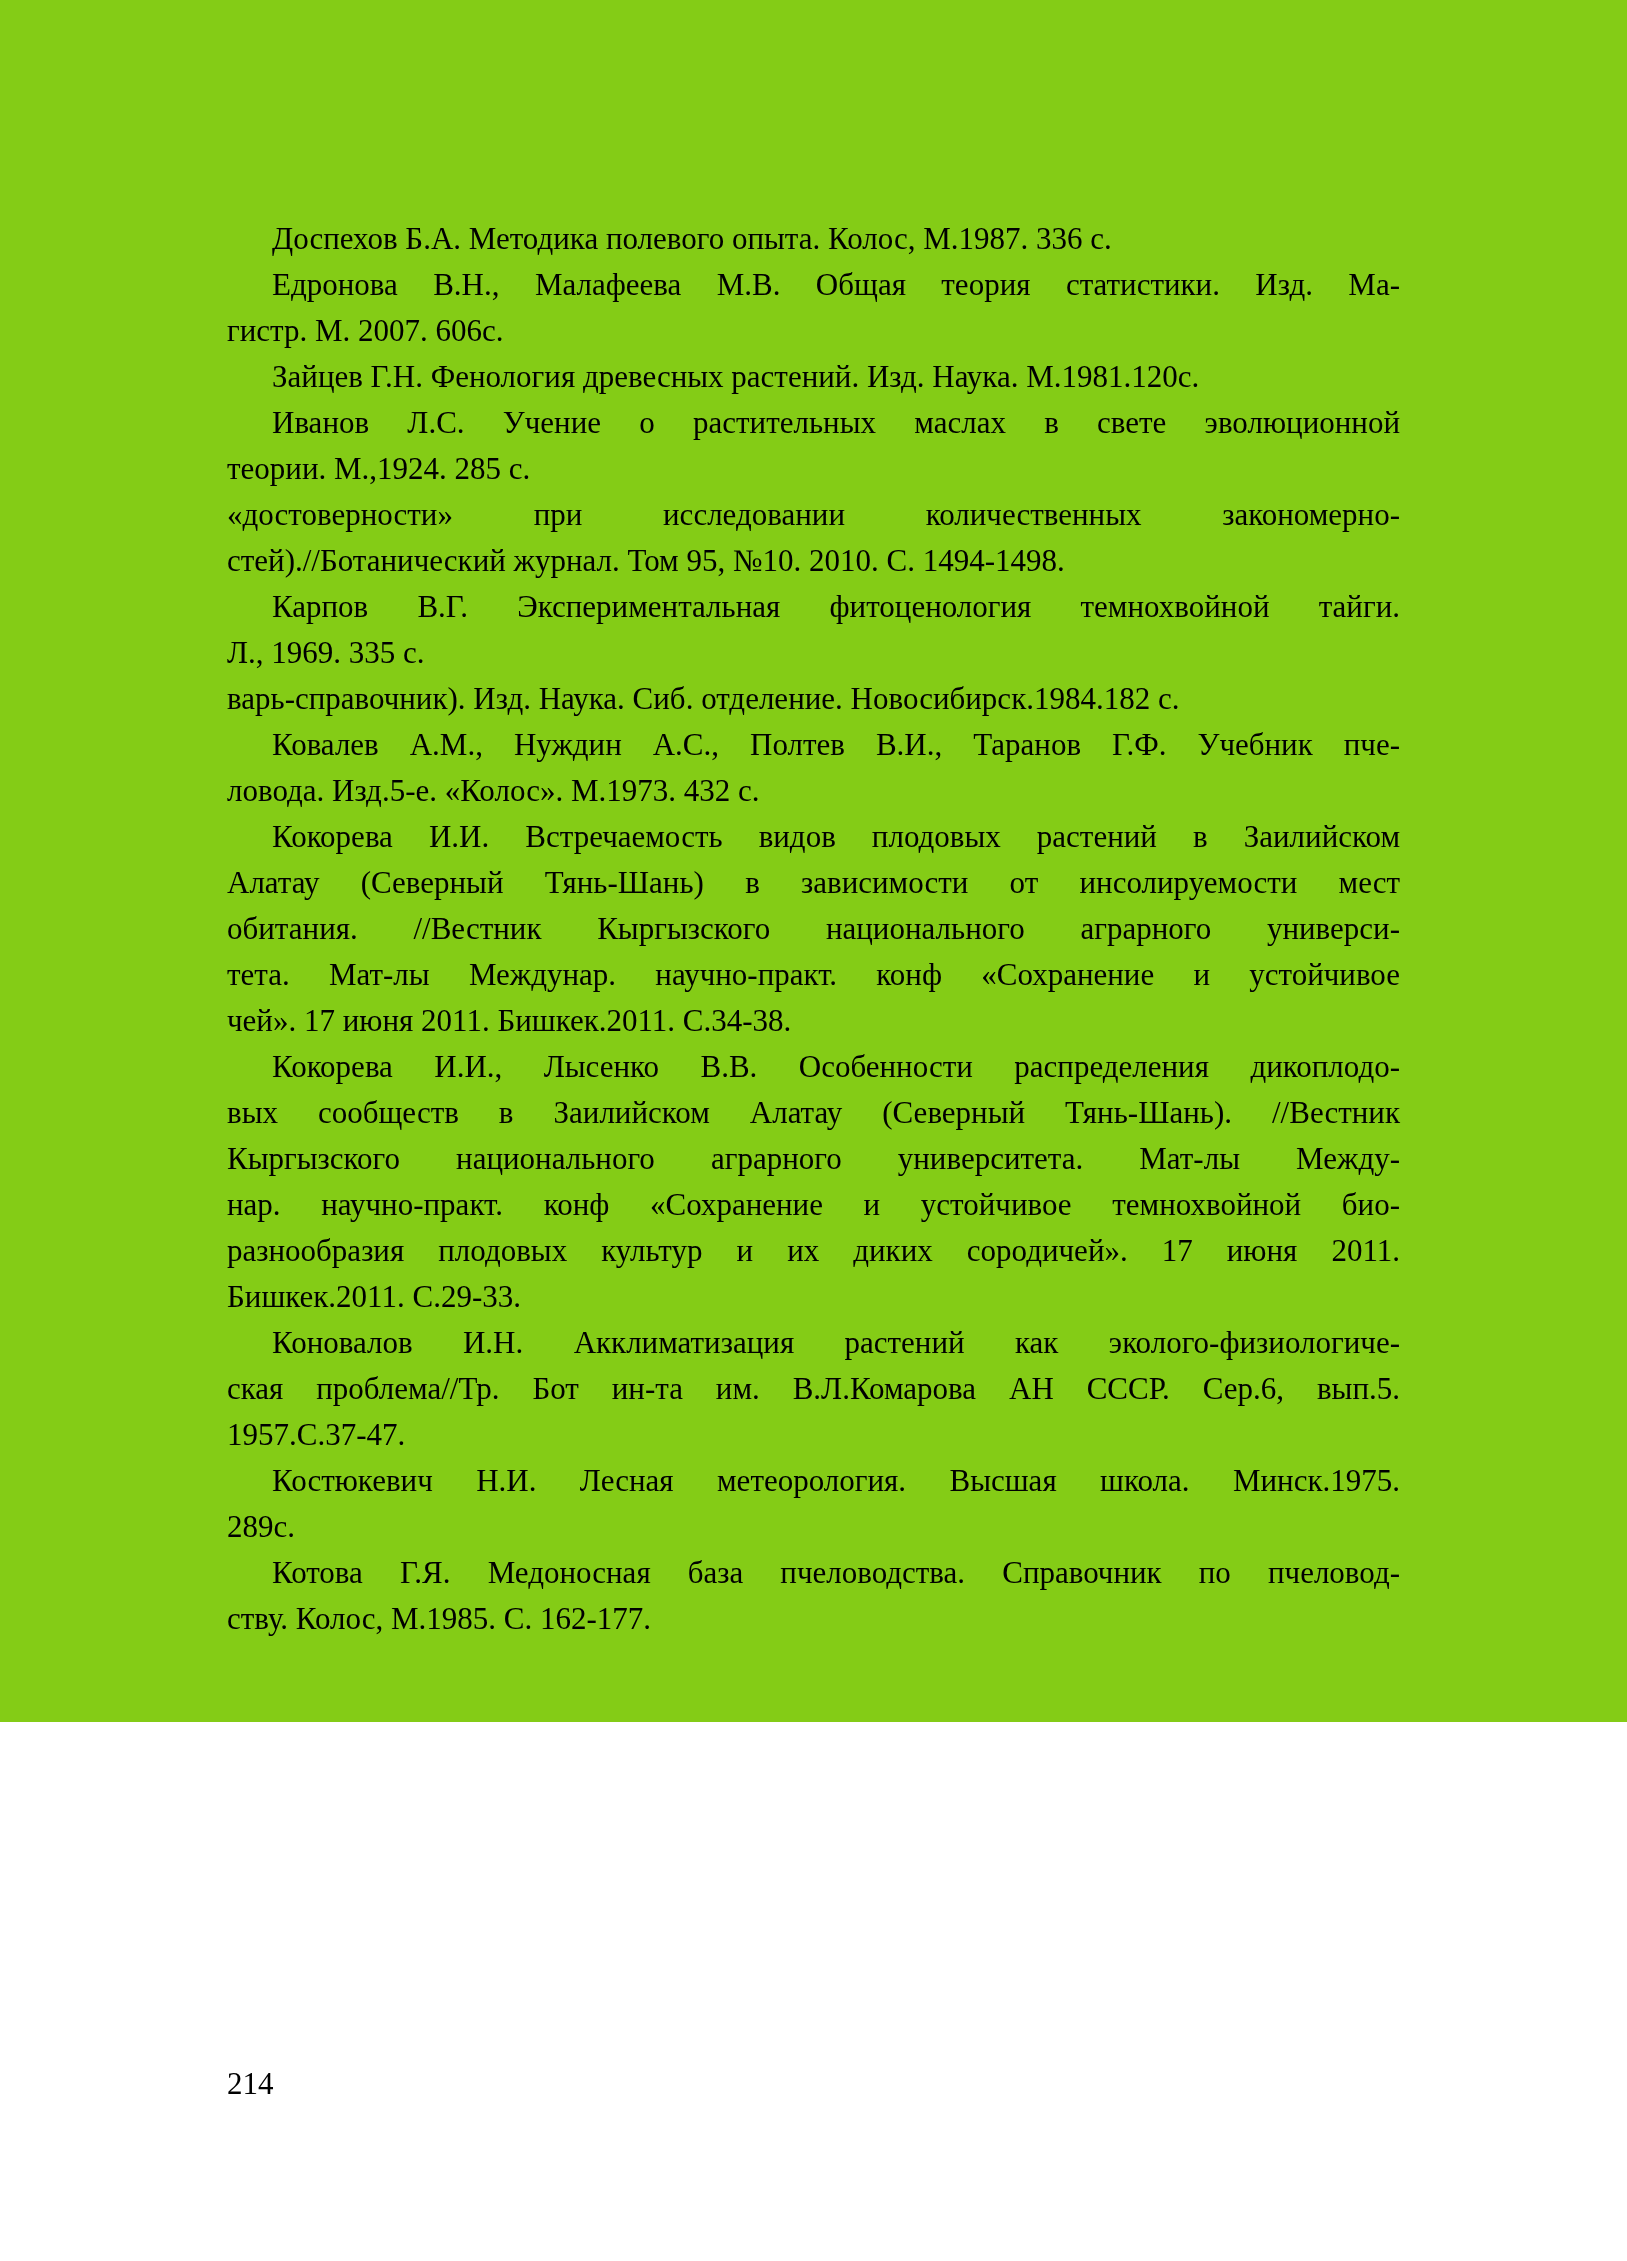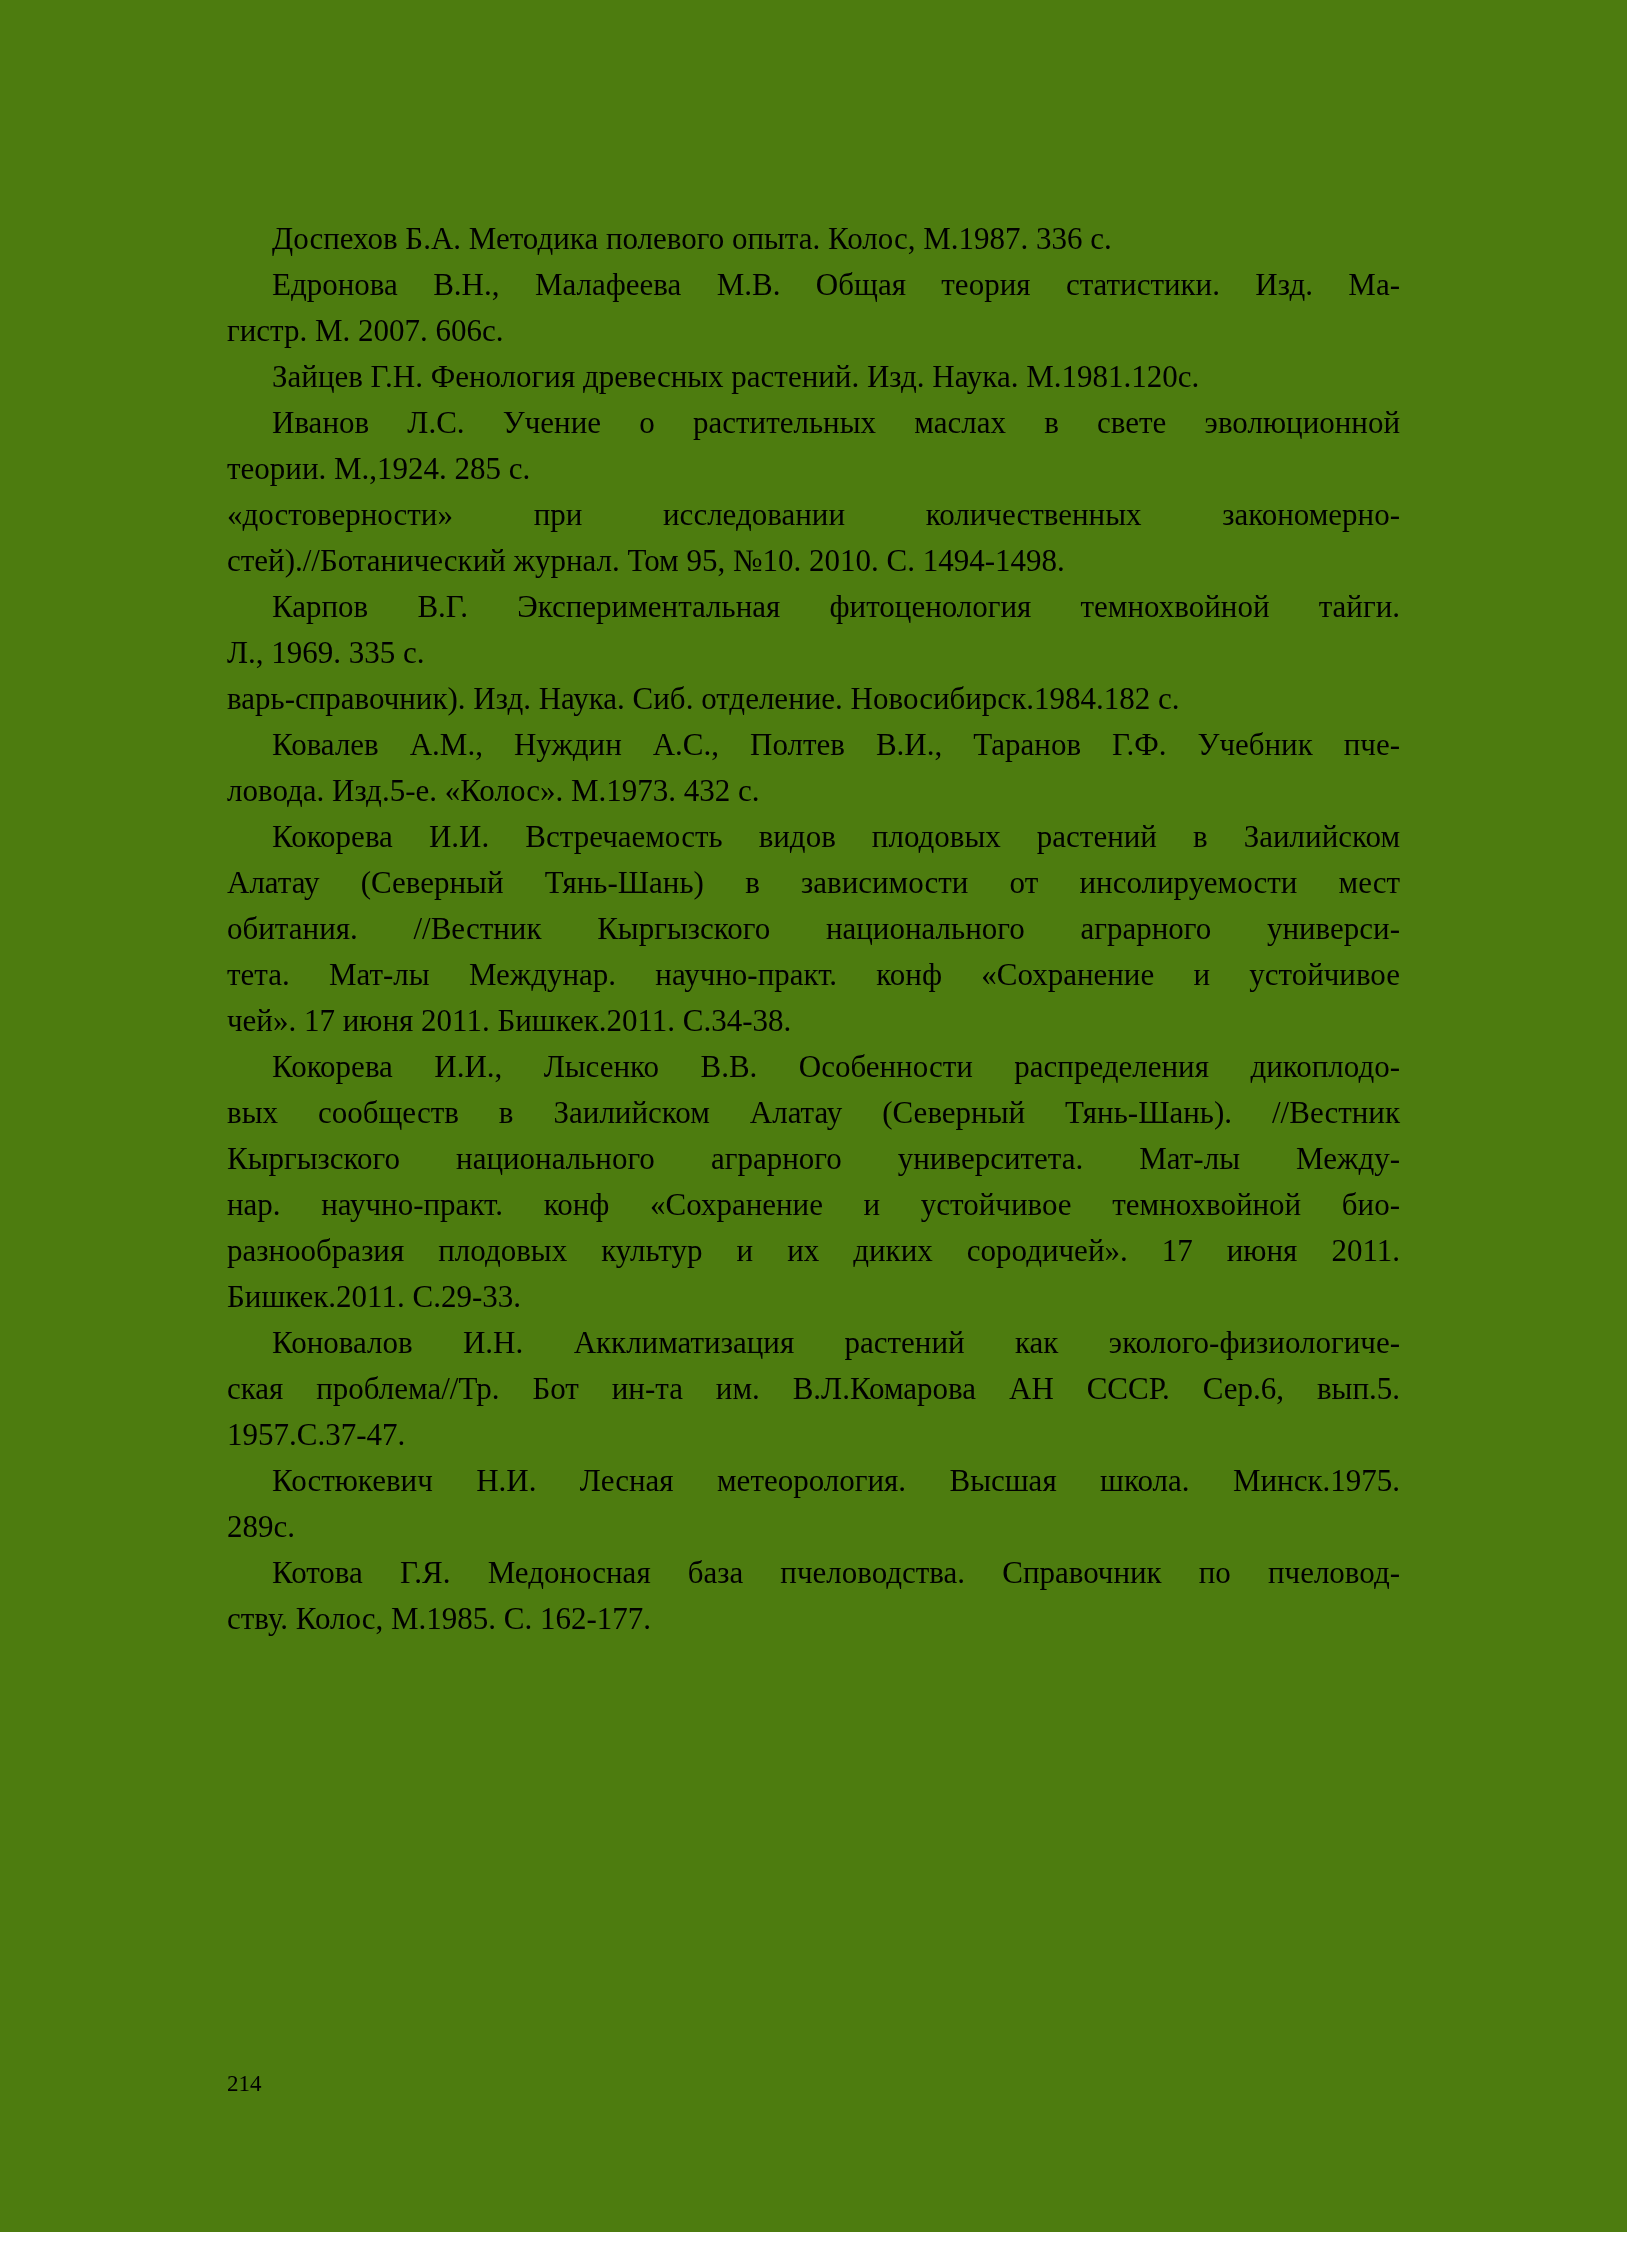--- a/index.html
+++ b/index.html
@@ -13,22 +13,22 @@
     position: relative;
     overflow: hidden;
     font-family: "Liberation Serif", "DejaVu Serif", serif;
     color: #000000;
   }
   .page {
     position: absolute;
     left: 0;
     top: 0;
     width: 1628px;
-    height: 2232px;
-    background: #4d7c0f;
+    height: 1722px;
+    background: #84cc16;
   }
   .text-block {
     position: absolute;
     left: 227px;
     top: 216px;
     width: 1173px;
     font-size: 31px;
     line-height: 46px;
   }
   .entry {
@@ -46,21 +46,21 @@
     padding-left: 45px;
   }
   .line.last {
     text-align: left;
     text-align-last: left;
   }
   .page-number {
     position: absolute;
     left: 227px;
     top: 2061px;
-    font-size: 23px;
+    font-size: 31px;
     line-height: 46px;
   }
 </style>
 </head>
 <body>
 
 <div class="page">
   <div class="text-block" id="reference-list">
       <p class="entry">
         <span class="line first last">Доспехов Б.А. Методика полевого опыта. Колос, М.1987. 336 с.</span>

